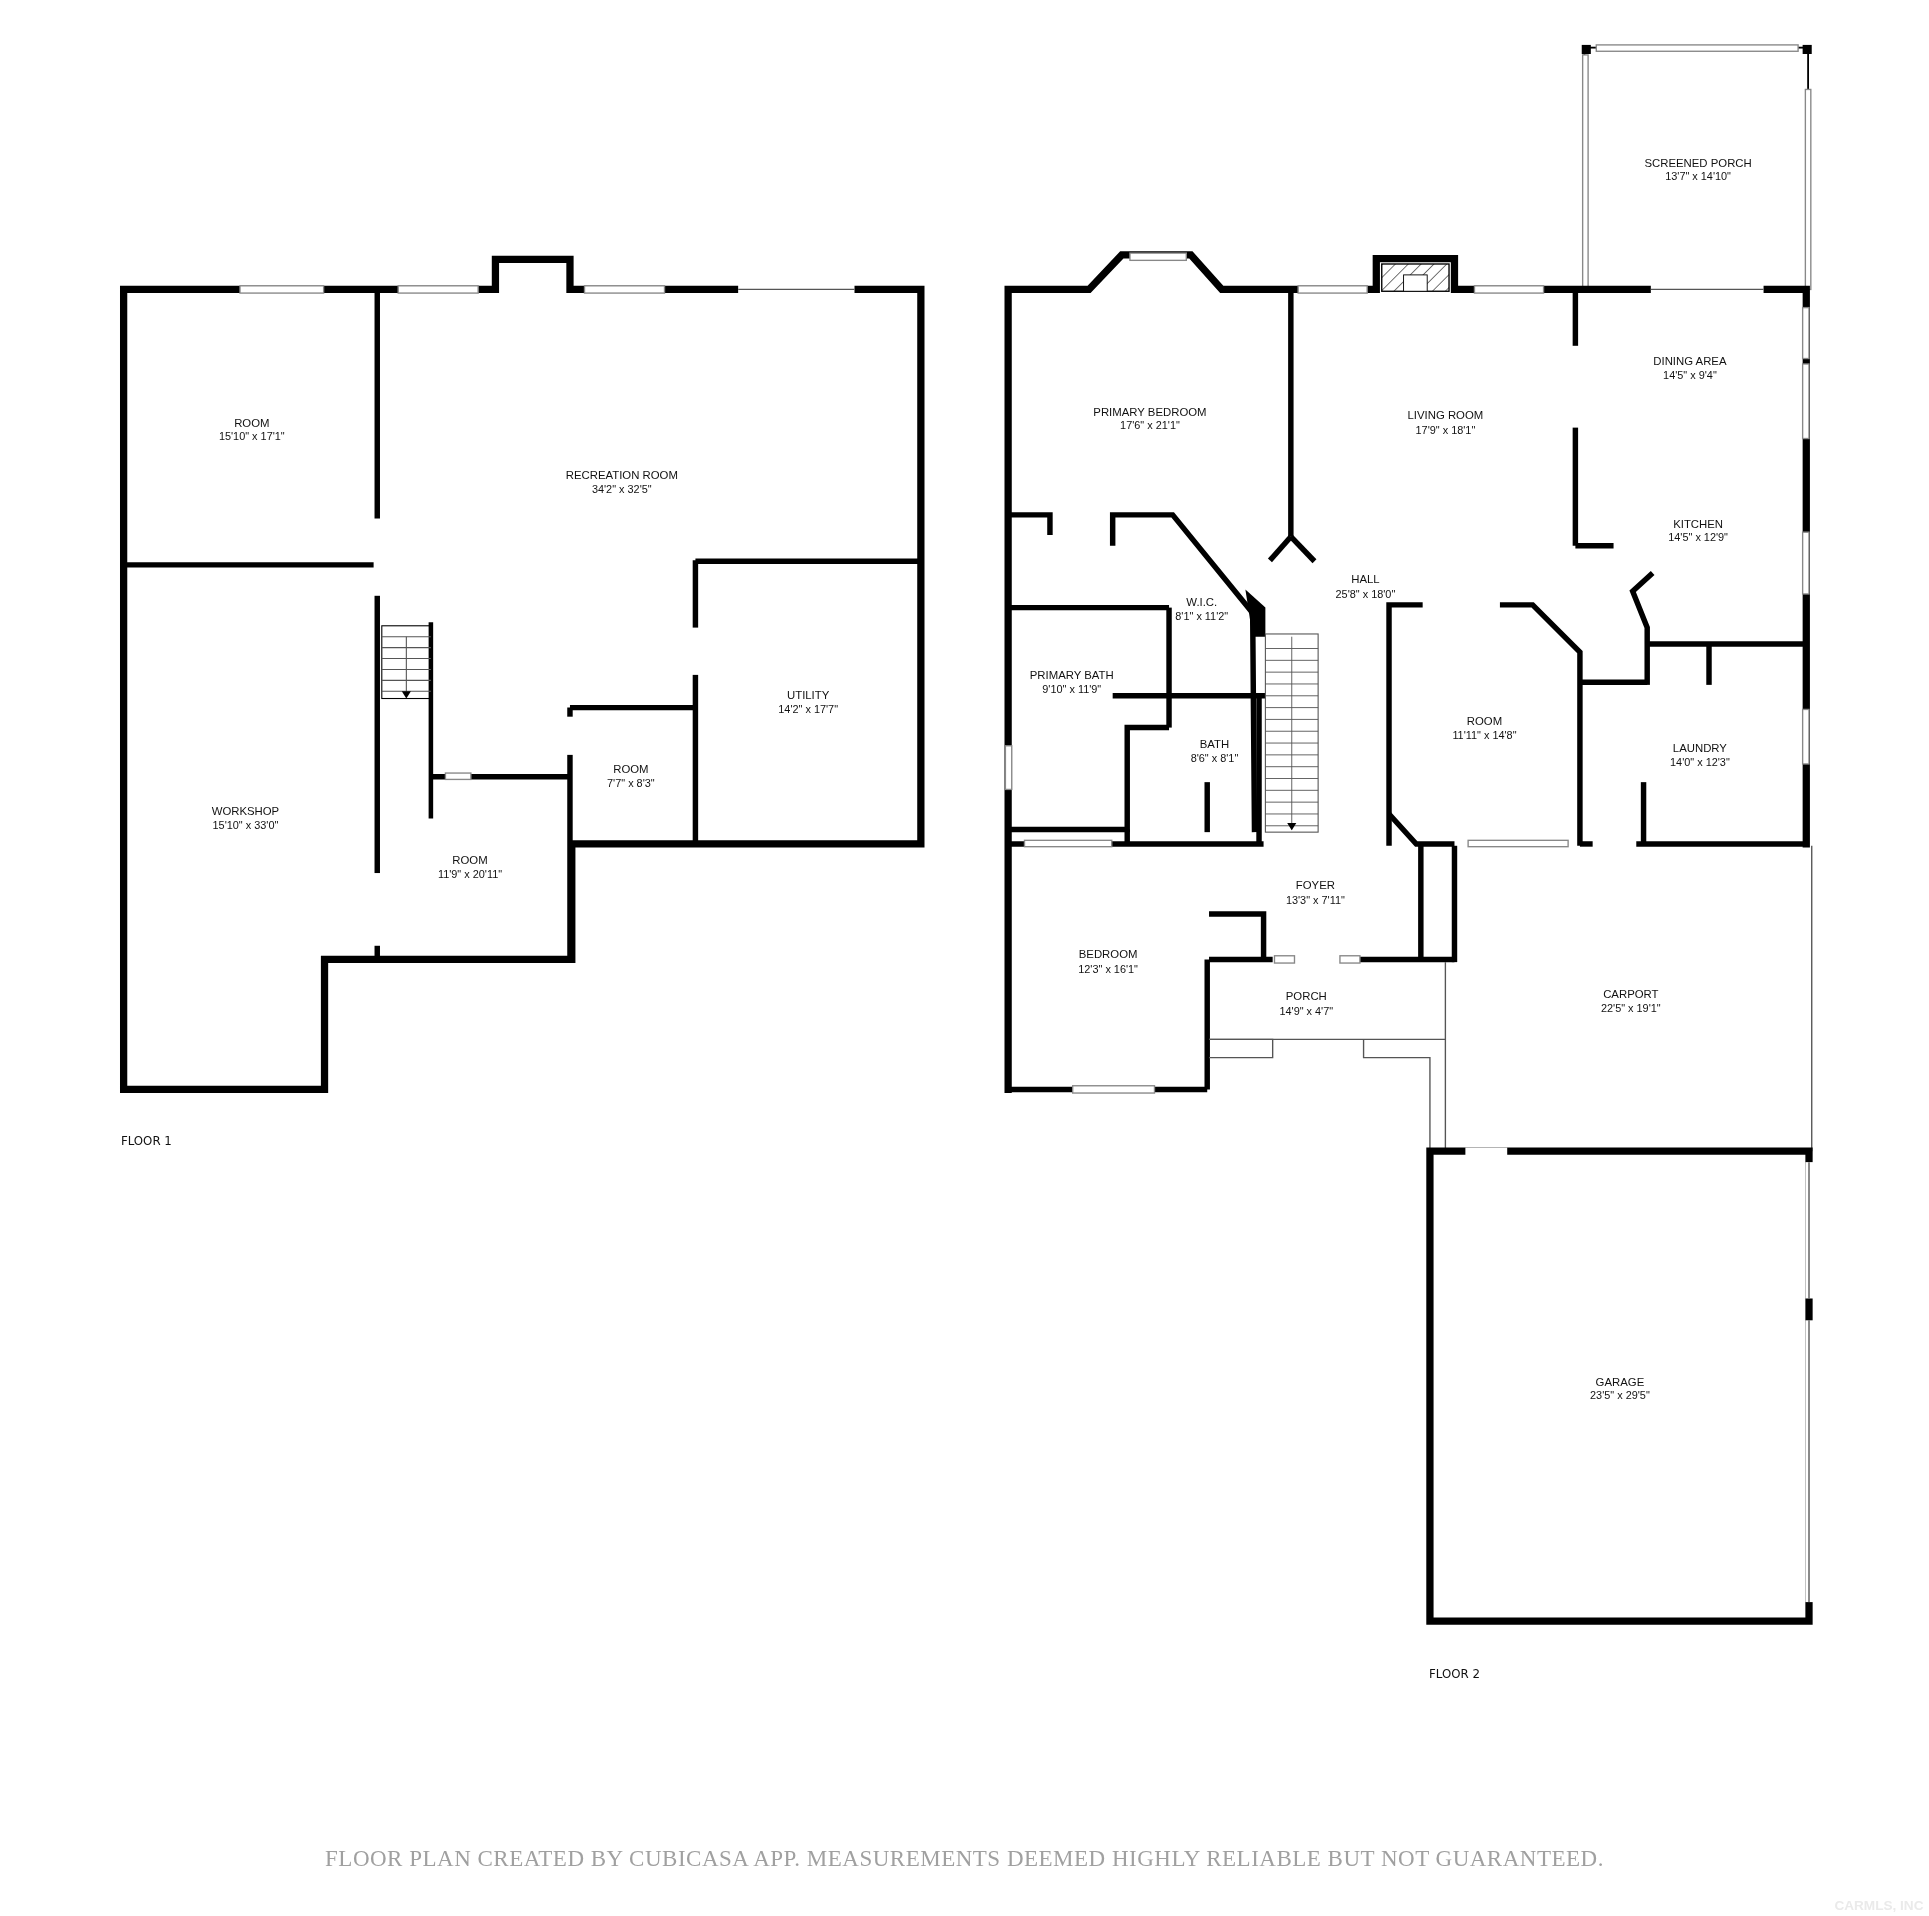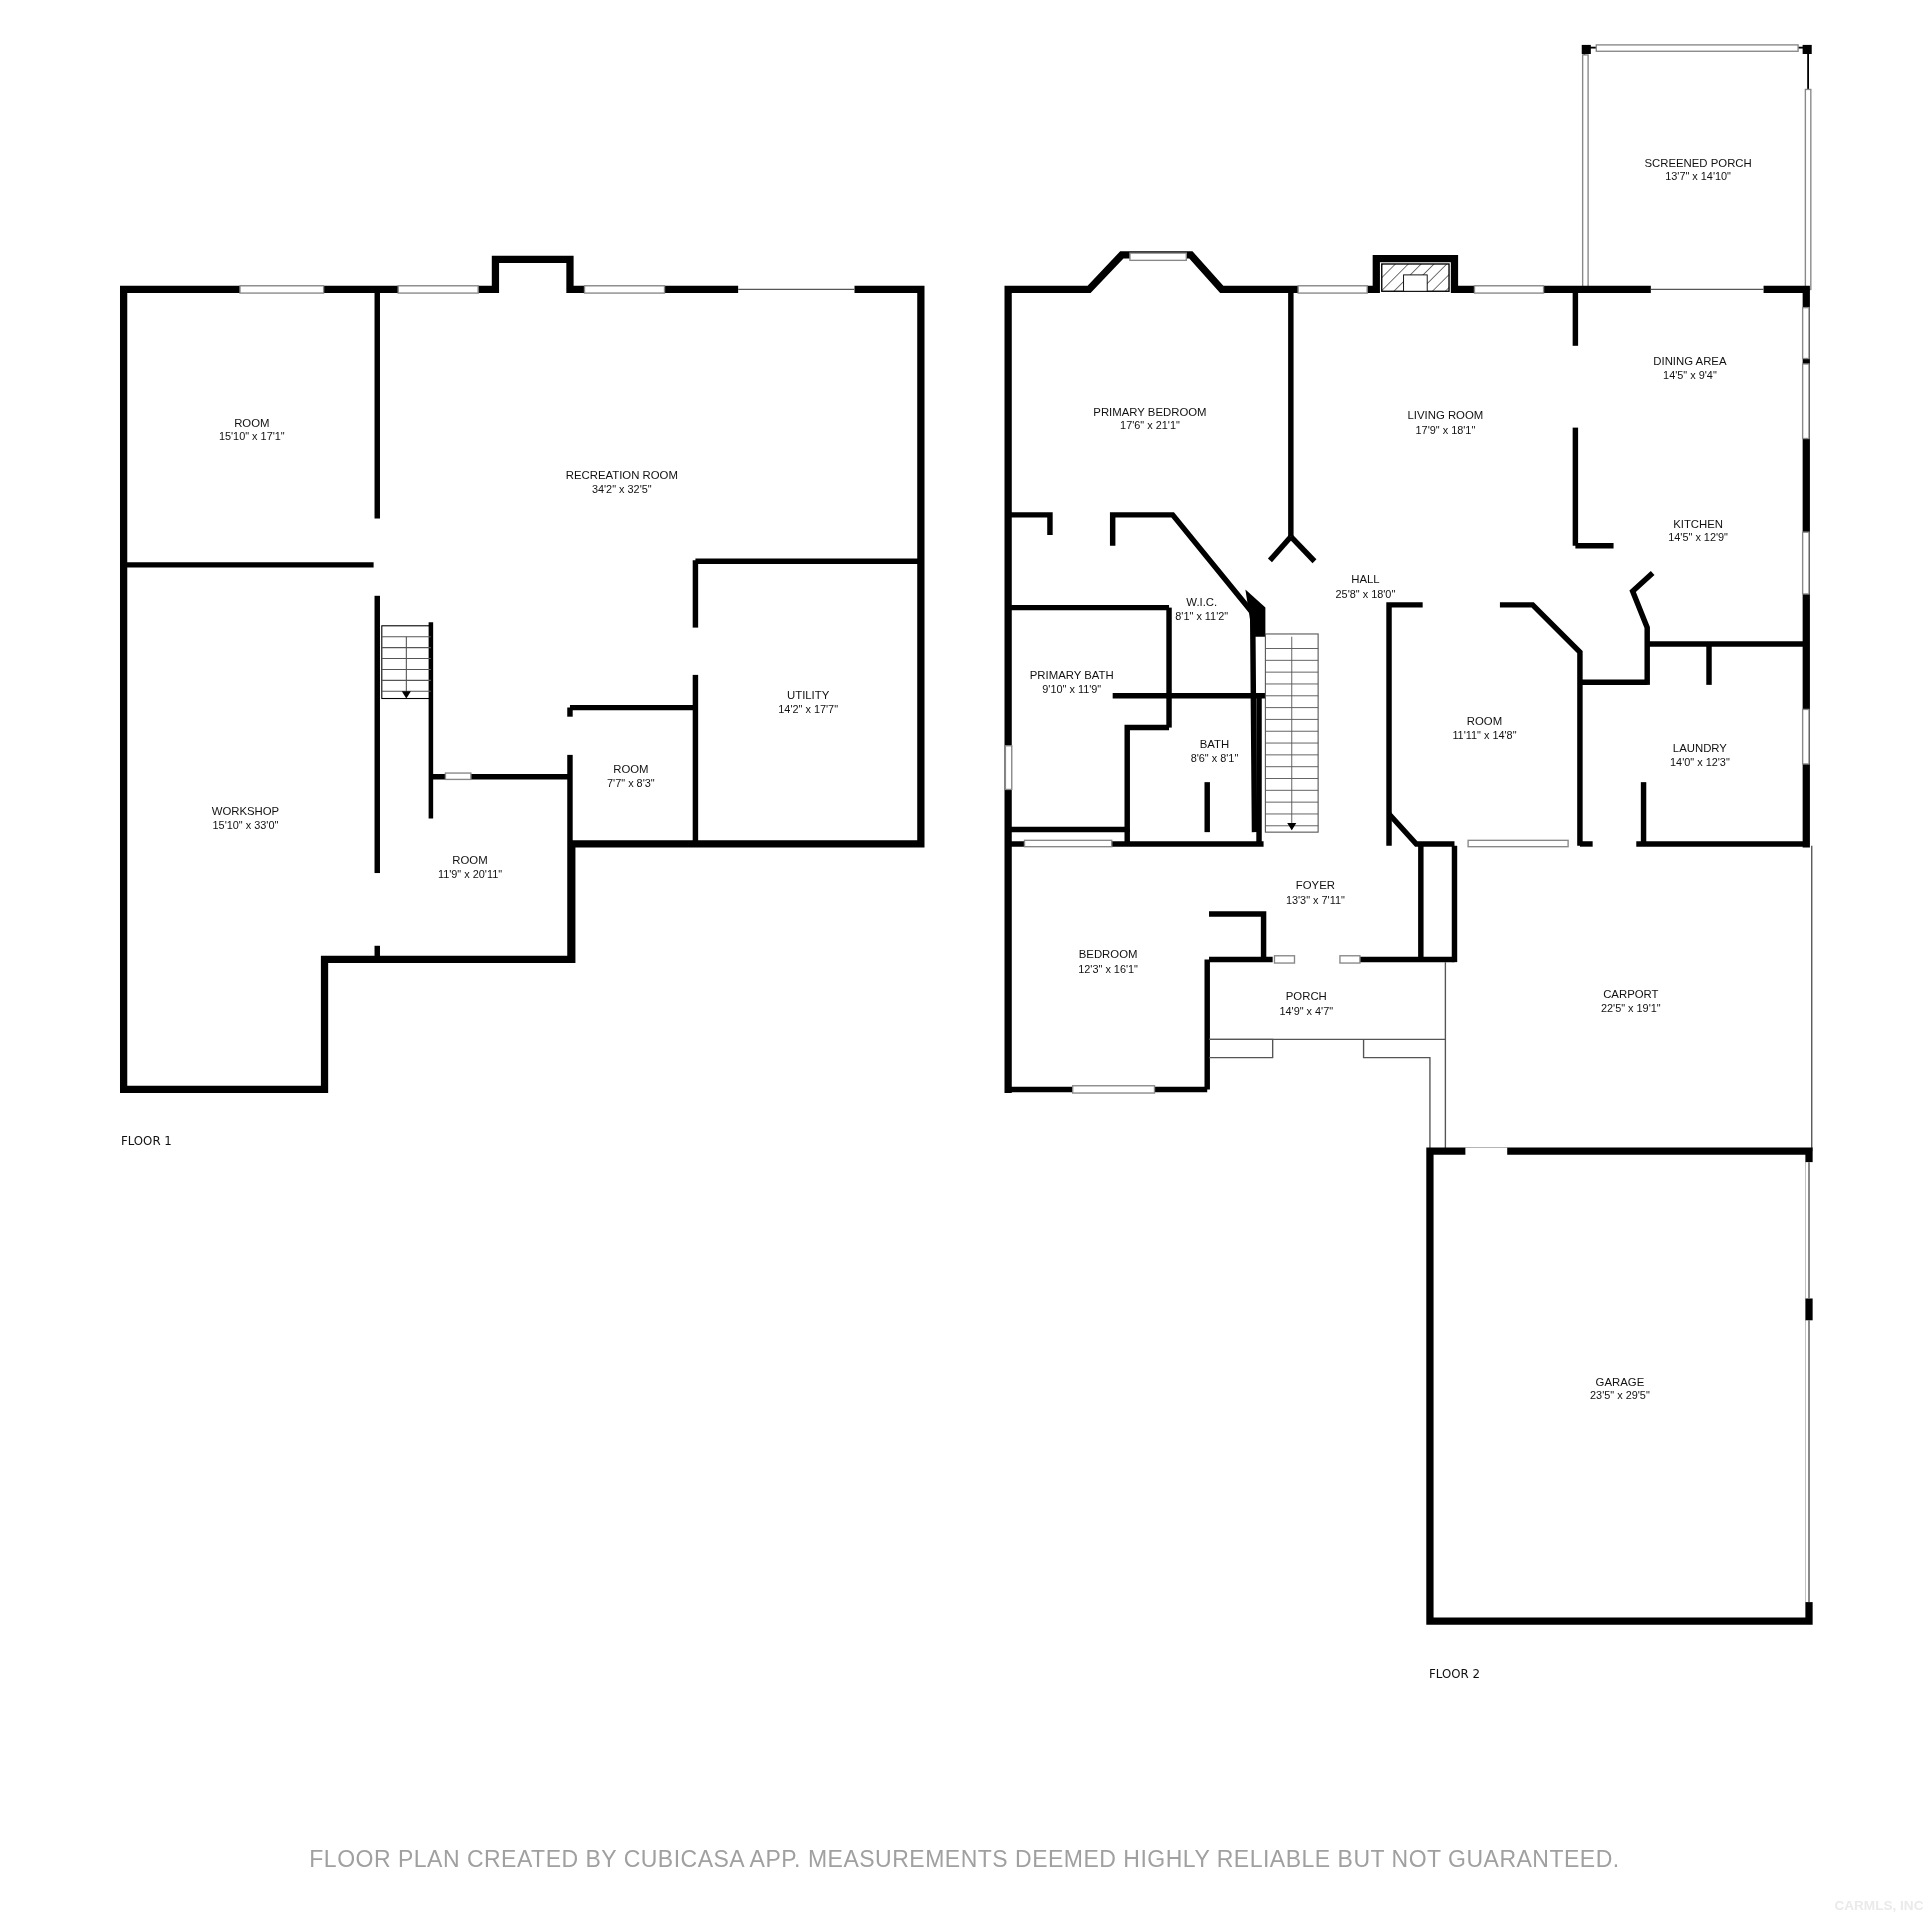--- a/index.html
+++ b/index.html
@@ -6,21 +6,21 @@
   body { width:1929px; height:1917px; position:relative; overflow:hidden; font-family:"DejaVu Sans", sans-serif; }
   #plan { position:absolute; left:0; top:0; }
   .wall { fill:none; stroke:#000; stroke-width:8; stroke-linecap:square; }
   .wall-thin { fill:none; stroke:#000; stroke-width:6; }
   .line { fill:none; stroke:#555; stroke-width:1.5; }
   .win { fill:#fff; stroke:#888; stroke-width:1.5; }
   .gap { fill:#fff; stroke:none; }
   .room-label { font-family:"Liberation Sans", sans-serif; font-size:12.5px; fill:#111; text-anchor:middle; }
   .room-dim { font-family:"Liberation Sans", sans-serif; font-size:12px; fill:#111; text-anchor:middle; }
   .floor-label { font-family:"DejaVu Sans", sans-serif; font-size:13px; fill:#111; }
-  .footer { position:absolute; left:0; width:1929px; top:1846px; text-align:center; font-family:Liberation Sans, sans-serif; font-size:23px; color:#a0a0a0; letter-spacing:0.5px; }
+  .footer { position:absolute; left:0; width:1929px; top:1846px; text-align:center; font-family:Liberation Serif, serif; font-size:23px; color:#a0a0a0; letter-spacing:0.5px; }
   .watermark { position:absolute; right:5.5px; bottom:3.6px; font-family:"Liberation Sans", sans-serif; font-size:13.6px; font-weight:bold; color:#eaeaea; }
   .hatch { fill:url(#hatch); stroke:#000; stroke-width:1.5; }
 </style>
 </head>
 <body>
 
 <svg id="plan" width="1929" height="1917" viewBox="0 0 2122 2108" xmlns="http://www.w3.org/2000/svg">
   <defs>
     <pattern id="hatch" patternUnits="userSpaceOnUse" width="10" height="10" patternTransform="rotate(45)">
       <line x1="0" y1="0" x2="0" y2="10" stroke="#000" stroke-width="1.2"></line>

